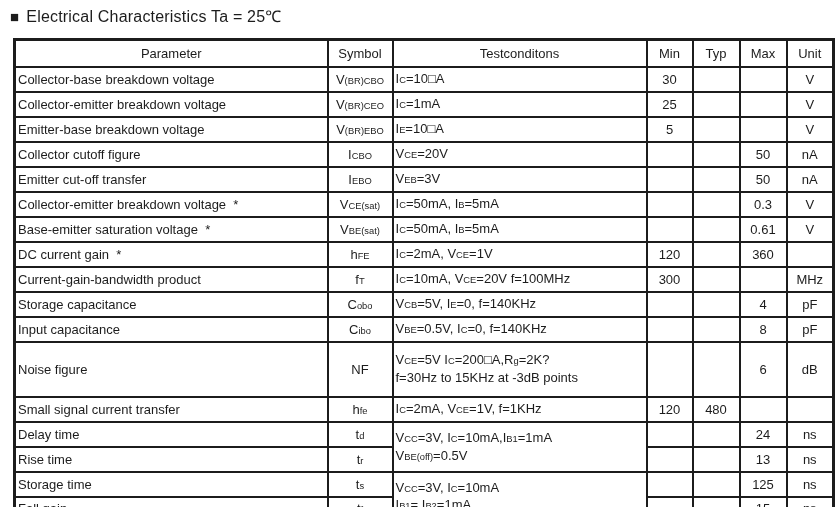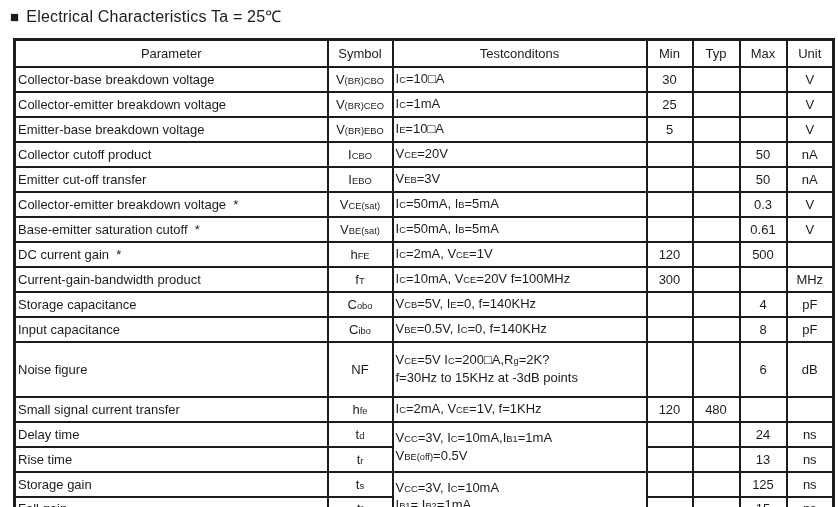--- a/index.html
+++ b/index.html
@@ -93,21 +93,21 @@
       <tr>
         <td class="left pre">Emitter-base breakdown voltage</td>
         <td class="center">V<span class="sub">(BR)EBO</span></td>
         <td class="left cond">I<span class="sub">E</span>=10□A</td>
         <td class="center">5</td>
         <td class="center"></td>
         <td class="center"></td>
         <td class="center">V</td>
       </tr>
       <tr>
-        <td class="left pre">Collector cutoff product</td>
+        <td class="left pre">Collector cutoff figure</td>
         <td class="center">I<span class="sub">CBO</span></td>
         <td class="left cond">V<span class="sub">CE</span>=20V</td>
         <td class="center"></td>
         <td class="center"></td>
         <td class="center">50</td>
         <td class="center">nA</td>
       </tr>
       <tr>
         <td class="left pre">Emitter cut-off transfer</td>
         <td class="center">I<span class="sub">EBO</span></td>
@@ -120,35 +120,35 @@
       <tr>
         <td class="left pre">Collector-emitter breakdown voltage  *</td>
         <td class="center">V<span class="sub">CE(sat)</span></td>
         <td class="left cond">I<span class="sub">C</span>=50mA, I<span class="sub">B</span>=5mA</td>
         <td class="center"></td>
         <td class="center"></td>
         <td class="center">0.3</td>
         <td class="center">V</td>
       </tr>
       <tr>
-        <td class="left pre">Base-emitter saturation cutoff  *</td>
+        <td class="left pre">Base-emitter saturation voltage  *</td>
         <td class="center">V<span class="sub">BE(sat)</span></td>
         <td class="left cond">I<span class="sub">C</span>=50mA, I<span class="sub">B</span>=5mA</td>
         <td class="center"></td>
         <td class="center"></td>
         <td class="center">0.61</td>
         <td class="center">V</td>
       </tr>
       <tr>
         <td class="left pre">DC current gain  *</td>
         <td class="center">h<span class="sub">FE</span></td>
         <td class="left cond">I<span class="sub">C</span>=2mA, V<span class="sub">CE</span>=1V</td>
         <td class="center">120</td>
         <td class="center"></td>
-        <td class="center">500</td>
+        <td class="center">360</td>
         <td class="center"></td>
       </tr>
       <tr>
         <td class="left pre">Current-gain-bandwidth product</td>
         <td class="center">f<span class="sub">T</span></td>
         <td class="left cond">I<span class="sub">C</span>=10mA, V<span class="sub">CE</span>=20V f=100MHz</td>
         <td class="center">300</td>
         <td class="center"></td>
         <td class="center"></td>
         <td class="center">MHz</td>
@@ -206,21 +206,21 @@
       </tr>
       <tr>
         <td class="left pre">Rise time</td>
         <td class="center">t<span class="sub">r</span></td>
         <td class="center"></td>
         <td class="center"></td>
         <td class="center">13</td>
         <td class="center">ns</td>
       </tr>
       <tr>
-        <td class="left pre">Storage gain</td>
+        <td class="left pre">Storage time</td>
         <td class="center">t<span class="sub">s</span></td>
         <td class="left cond" rowspan="2">
           <div>V<span class="sub">CC</span>=3V, I<span class="sub">C</span>=10mA</div>
           <div>I<span class="sub">B1</span>= I<span class="sub">B2</span>=1mA</div>
         </td>
         <td class="center"></td>
         <td class="center"></td>
         <td class="center">125</td>
         <td class="center">ns</td>
       </tr>

